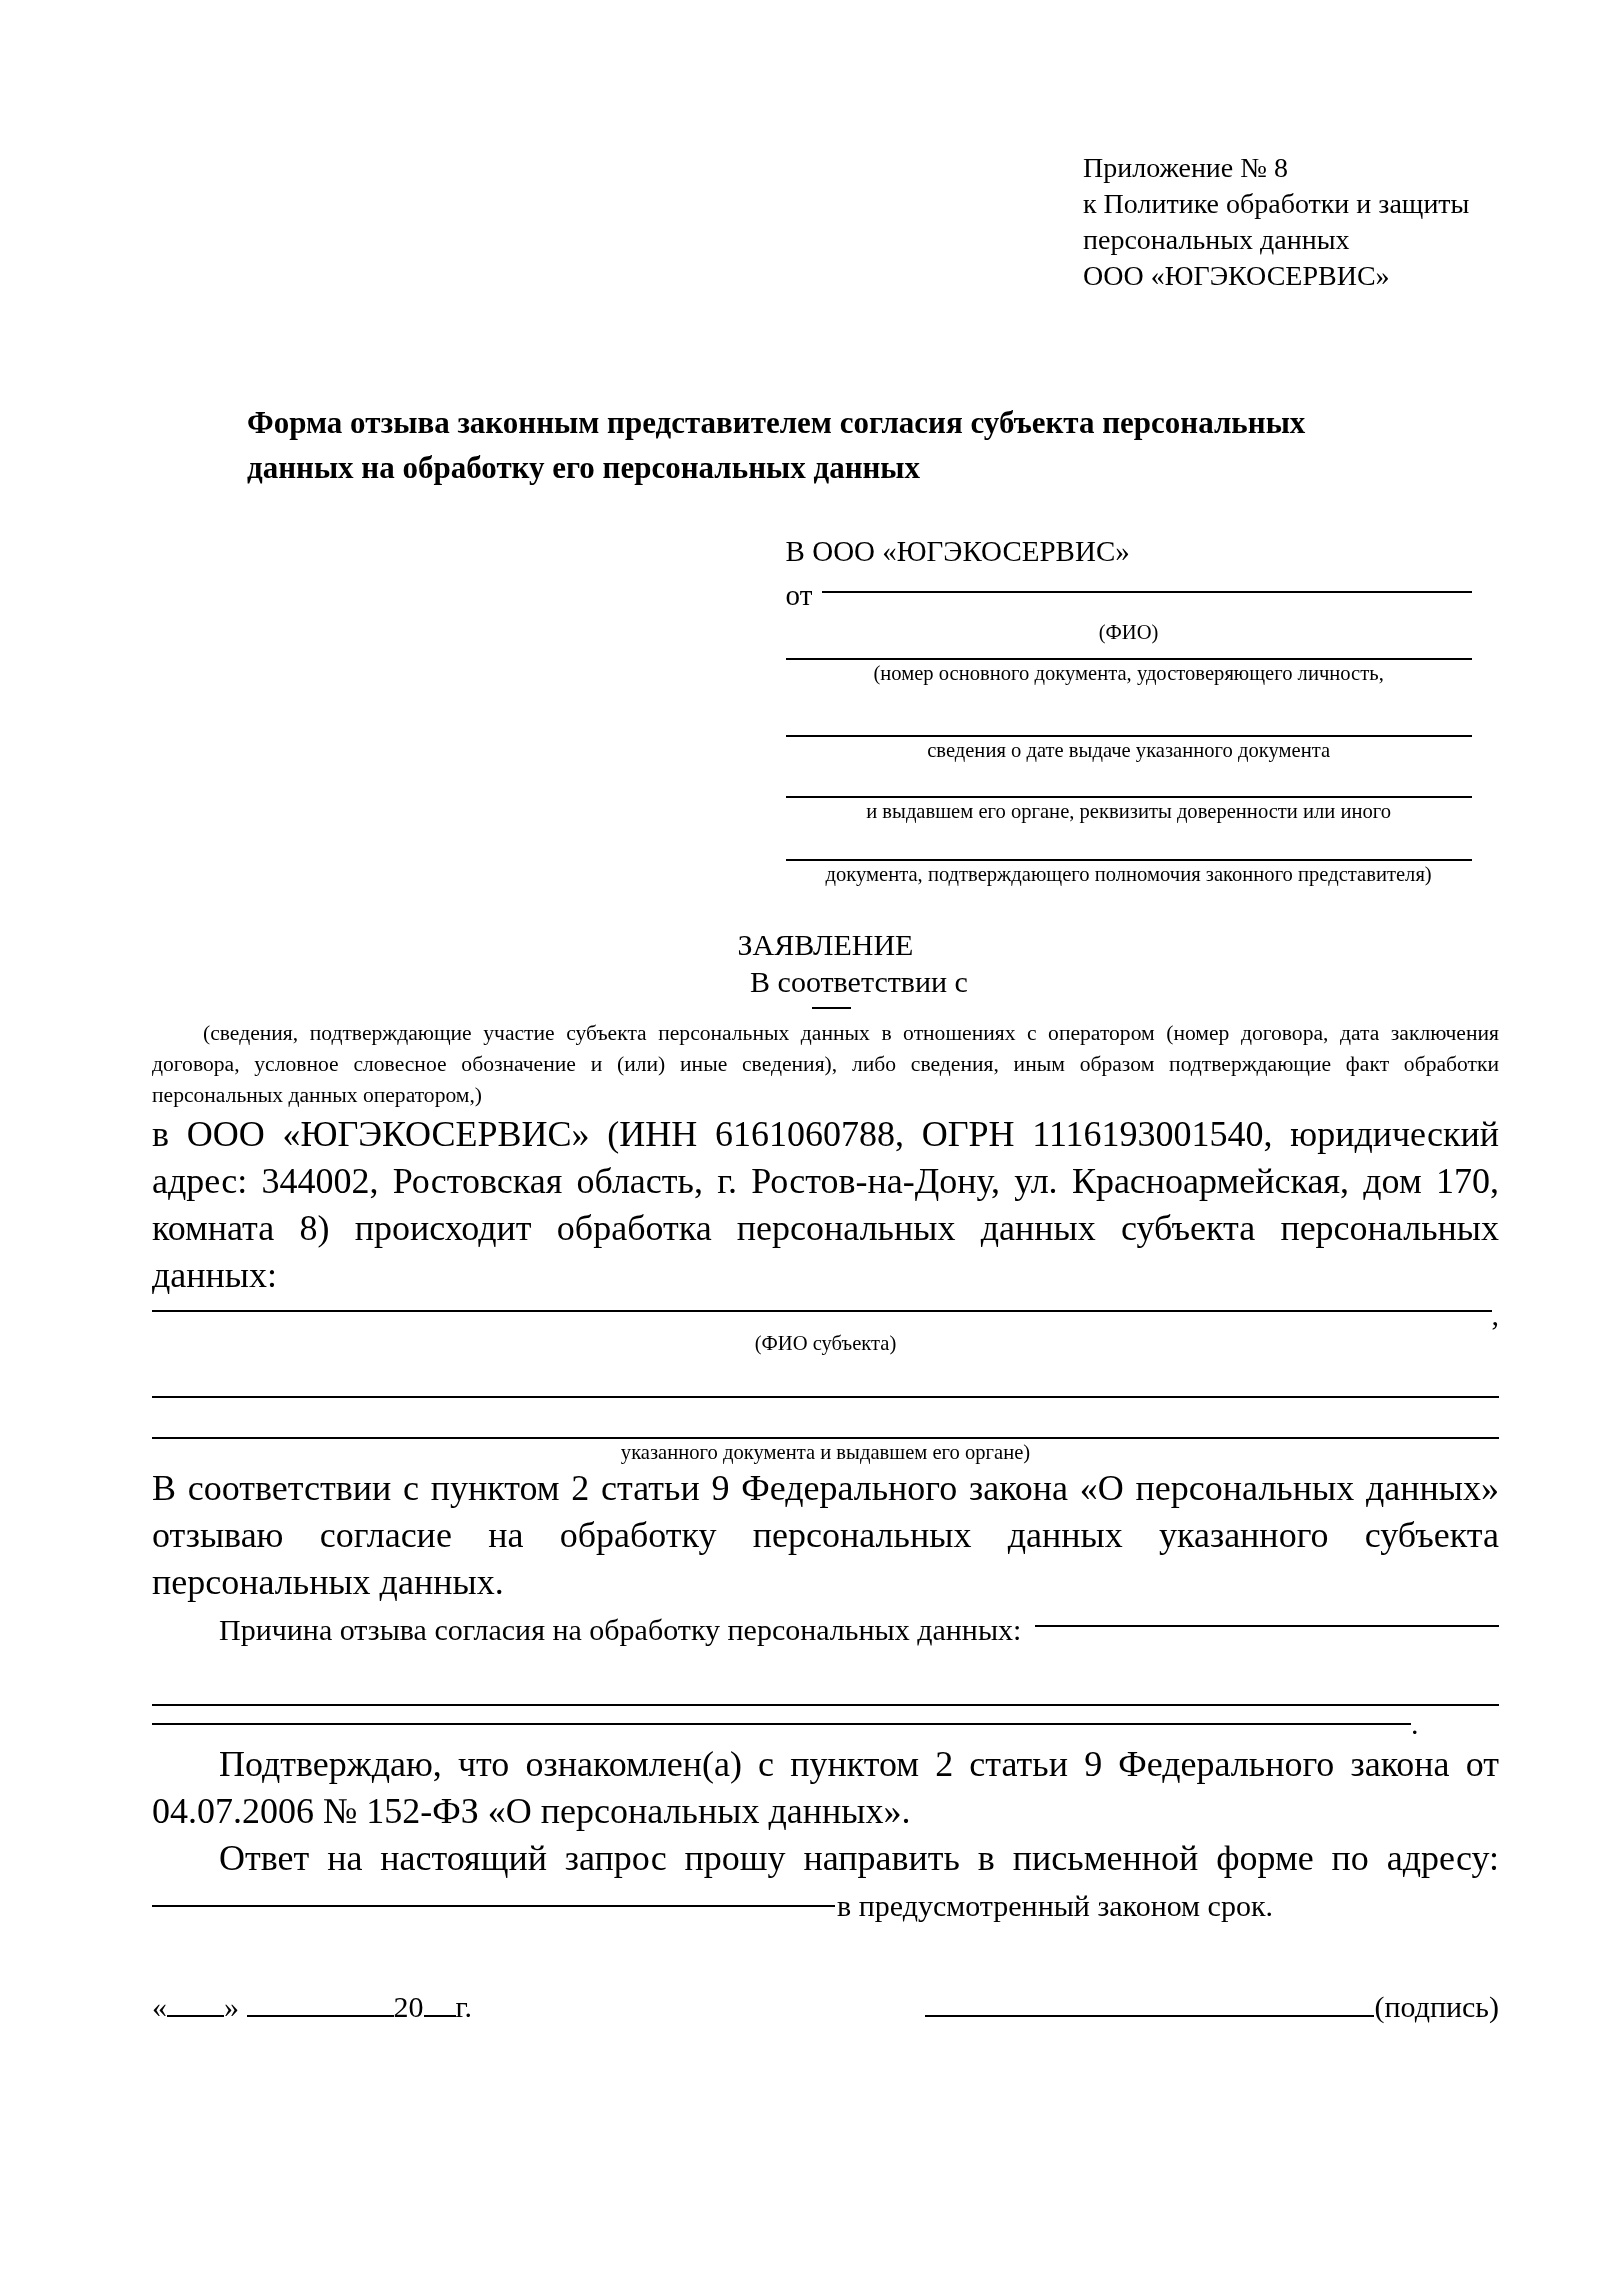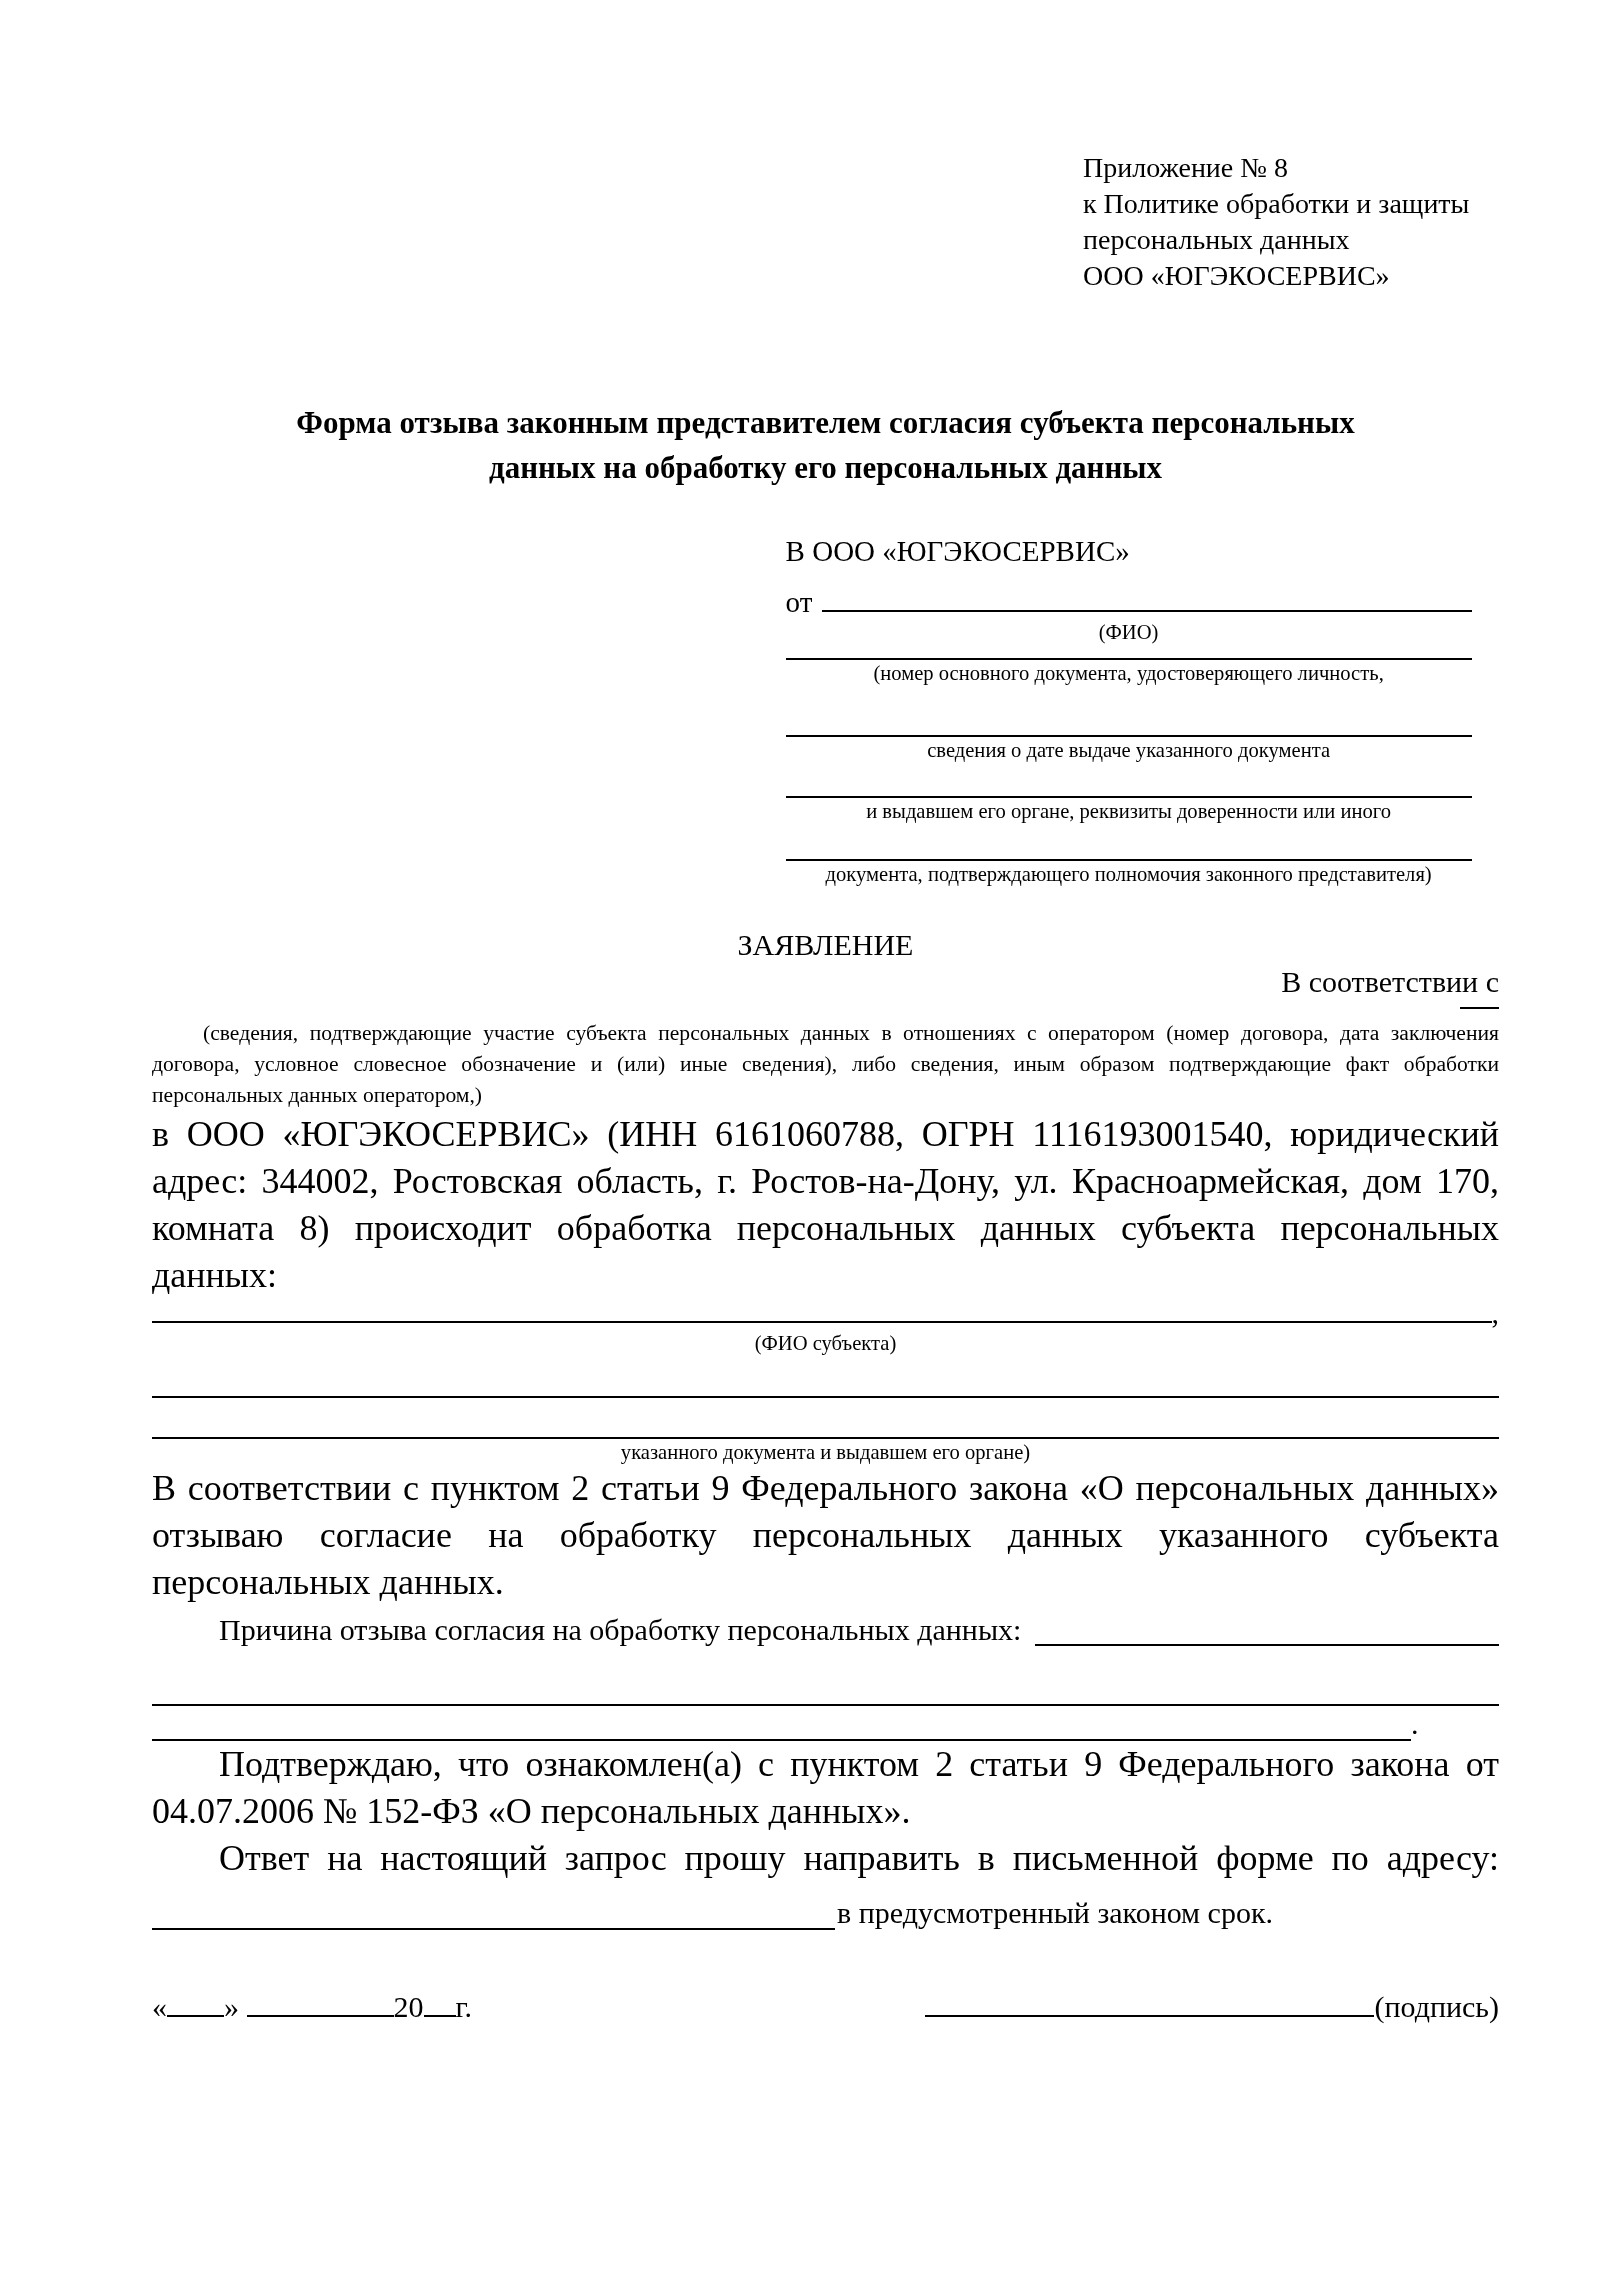--- a/index.html
+++ b/index.html
@@ -14,29 +14,29 @@
     box-sizing: border-box;
     padding: 137px 122px 0 152px;
     overflow: hidden;
   }
   
   .appendix { margin-left: 931px; font-size: 28px; line-height: 36px; }
   
   .title {
     margin: 106px auto 0 auto;
     width: 1157px;
-    text-align: center;
+    text-align: left;
     font-weight: bold;
     font-size: 31px;
     line-height: 45px;
   }
   
   .addr { width: 686px; margin: 41px 27.4px 0 auto; font-size: 29px; }
   .addr .to { line-height: 41px; }
-  .row { display: flex; align-items: flex-end; }
+  .row { display: flex; align-items: center; }
   .fill { flex: 1 1 auto; border-bottom: 2.9px solid #000; margin-bottom: 6.9px; min-width: 39px; }
   .addr .from-row { height: 47px; }
   .addr .from-row .fill { margin-left: 9.8px; }
   .cap { text-align: center; font-size: 20.6px; line-height: 26.5px; }
   .blank { border-bottom: 2.9px solid #000; }
   .b1 { height: 12.7px; }
   .b2 { height: 48px; }
   .b3 { height: 33px; }
   .b4 { height: 34px; }
   

